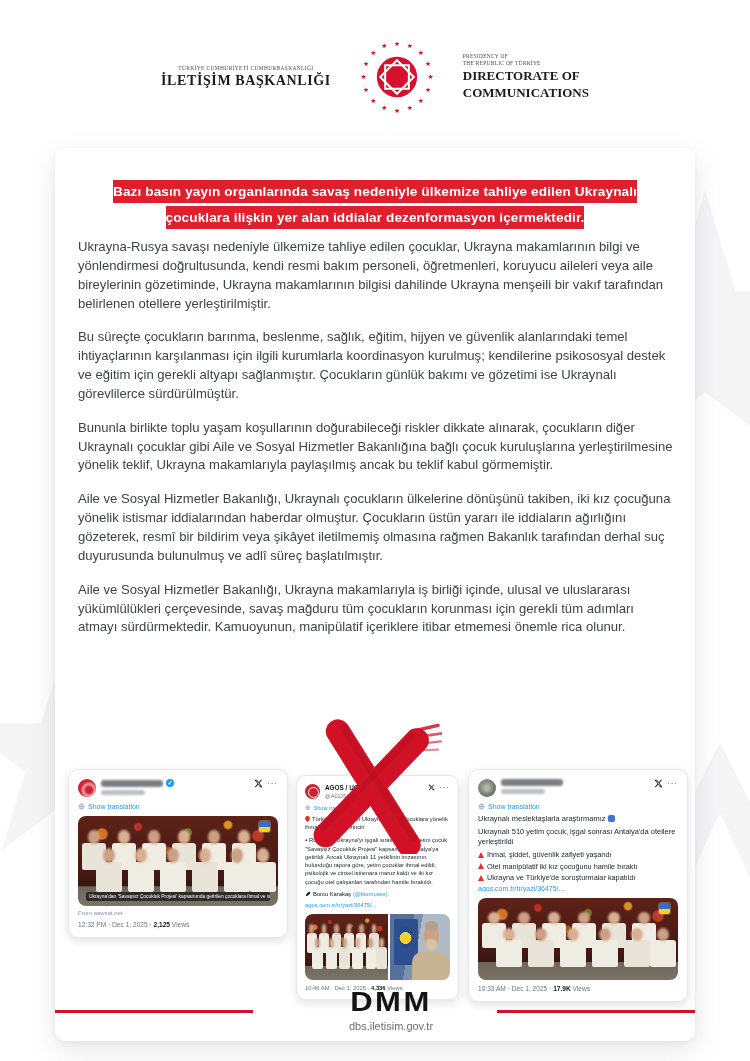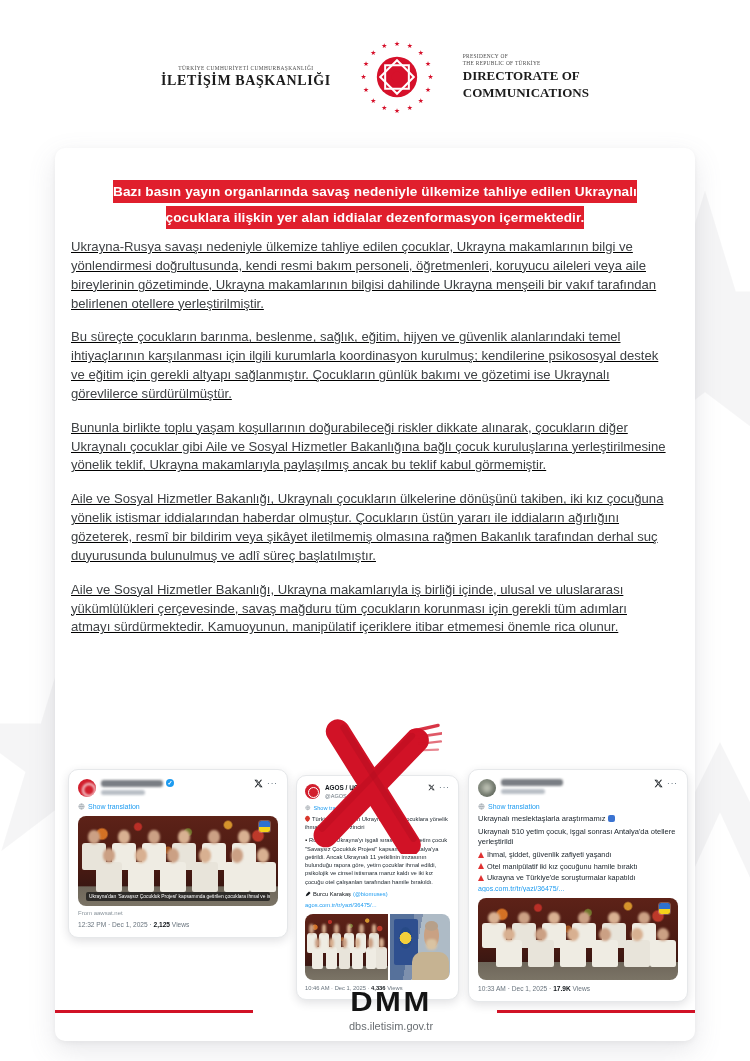--- a/index.html
+++ b/index.html
@@ -18,21 +18,21 @@
   .org-left .big{font-size:14px;font-weight:bold;letter-spacing:.6px;color:#1c1c1c;}
   .org-right{font-family:Liberation Serif, serif;color:#2c2c2c;}
   .org-right .small{font-size:5.4px;letter-spacing:.3px;color:#4a4a4a;line-height:1.35;}
   .org-right .big{font-size:13px;font-weight:bold;color:#1c1c1c;line-height:1.12;margin-top:2px;}
   .emblem{width:84px;height:84px;display:block;}
   
   .banner-wrap{position:absolute;top:180px;left:0;width:100%;z-index:2;text-align:center;}
   .banner-line{display:table;margin:0 auto 3px auto;background:#e01f2d;color:#fff;
     font-size:13.6px;font-weight:bold;padding:4px 0;letter-spacing:.1px;}
   
-  .body-text{position:absolute;top:238px;left:71px;width:596px;z-index:2;text-decoration:underline;}
+  .body-text{position:absolute;top:238px;left:78px;width:596px;z-index:2;}
   .body-text p{margin:0 0 15px 0;font-size:13.1px;line-height:1.44;color:#3f4245;}
   
   .collage{position:absolute;top:755px;left:55px;width:640px;height:250px;z-index:2;}
   .tw-card{position:absolute;background:#fff;border:1px solid #e6e8ea;border-radius:10px;
     box-shadow:0 3px 10px rgba(40,40,60,.14);box-sizing:border-box;padding:9px;color:#0f1419;}
   .tw-card.c1{left:13px;top:14px;width:220px;}
   .tw-card.c2{left:241px;top:20px;width:163px;padding:8px;}
   .tw-card.c3{left:413px;top:14px;width:220px;}
   .tw-head{display:flex;align-items:flex-start;}
   .avatar{width:18px;height:18px;border-radius:50%;flex:none;position:relative;overflow:hidden;}

